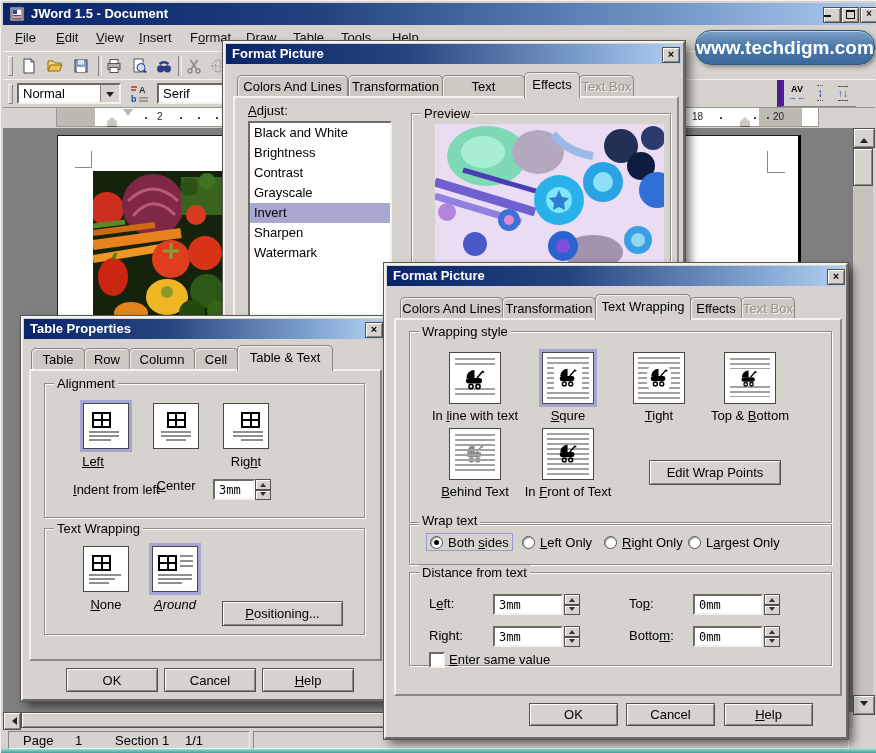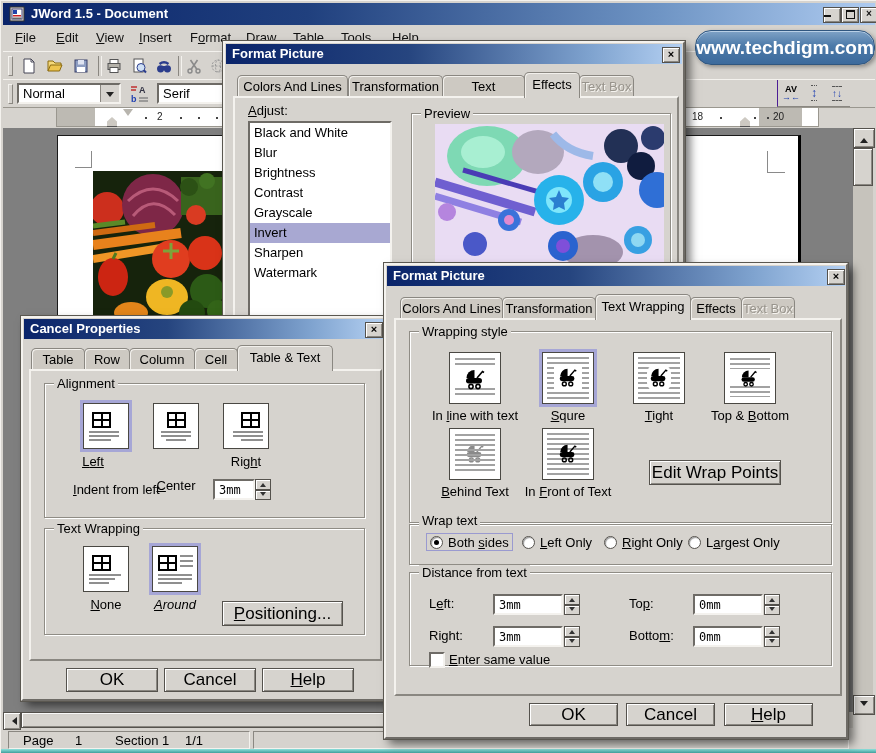--- a/index.html
+++ b/index.html
@@ -39,21 +39,21 @@
        border-radius:5px 5px 0 0;text-align:center;font-size:13px;line-height:21px;height:21px;
        box-shadow:inset 1px 1px 0 #f2f0ec;}
   .tab.active{background:#d6d3ce;height:25px;line-height:23px;z-index:3;}
   .tab.disabled{color:#98948c;text-shadow:1px 1px 0 #f6f4f0;}
   .panel3d{position:absolute;background:#d6d3ce;border:2px solid;
            border-color:#f4f2ee #8a8781 #8a8781 #f4f2ee;z-index:2;}
   .group{position:absolute;border:1px solid #8f8c85;box-shadow:inset 1px 1px 0 #fff,1px 1px 0 #fff;}
   .group-label{position:absolute;background:#d6d3ce;padding:0 3px;font-size:13px;z-index:4;}
   .btn{position:absolute;background:#d6d3ce;border:1px solid #55524d;
        box-shadow:inset 1px 1px 0 #fff,inset -1px -1px 0 #8a8781;
-       font-size:17px;text-align:center;display:flex;align-items:center;justify-content:center;}
+       font-size:13px;text-align:center;display:flex;align-items:center;justify-content:center;}
   .tfield{position:absolute;background:#fff;border:2px solid;border-color:#6e6b66 #f4f2ee #f4f2ee #6e6b66;
           font-family:"DejaVu Sans Mono",monospace;font-size:12px;padding:2px 0 0 4px;box-sizing:border-box;}
   .spin{position:absolute;width:16px;display:flex;flex-direction:column;}
   .spin div{flex:1;background:#d6d3ce;border:1px solid #55524d;
             box-shadow:inset 1px 1px 0 #fff;display:flex;align-items:center;justify-content:center;}
   .spin .t{width:0;height:0;border:3px solid transparent;}
   .spin .up .t{border-bottom:4px solid #333;margin-top:-2px;}
   .spin .dn .t{border-top:4px solid #333;margin-bottom:-2px;}
   .listbox{position:absolute;background:#fff;border:2px solid;border-color:#6e6b66 #f4f2ee #f4f2ee #6e6b66;overflow:hidden;}
   .li{height:20px;line-height:20px;padding-left:4px;font-size:13px;white-space:nowrap;}
@@ -211,21 +211,21 @@
         <path d="M2 3 h6 M2 6 h5" stroke="#c03030" stroke-width="1.6"></path>
         <text x="10" y="9" font-size="9" font-weight="bold" fill="#334" font-family="Liberation Sans">A</text>
         <text x="2" y="18" font-size="9" font-weight="bold" fill="#2040b0" font-family="Liberation Sans">b</text>
         <path d="M10 14 h9 M10 17 h9" stroke="#888" stroke-width="1.4"></path>
       </svg>
     </div>
     <div class="abs combo" style="left:154px;top:3px;width:330px;height:21px;">
       <span class="val">Serif</span>
     </div>
 
-    <div class="abs" style="left:774px;top:0;width:72px;height:26px;border-left:1px solid #4c1d95;border-bottom:1px solid #8a8781;">
+    <div class="abs" style="left:774px;top:0;width:72px;height:26px;border-left:7px solid #4c1d95;border-bottom:1px solid #8a8781;">
       <div class="abs tb-btn" style="left:2px;top:2px;">
         <span style="font-size:9px;font-weight:bold;line-height:8px;text-align:center;">AV<br><span style="color:#2040b0;">→←</span></span>
       </div>
       <div class="abs tb-btn" style="left:25px;top:2px;">
         <span style="font-size:12px;color:#2040b0;border-top:1px dotted #555;border-bottom:1px dotted #555;line-height:14px;">↕</span>
       </div>
       <div class="abs tb-btn" style="left:48px;top:2px;">
         <span style="font-size:10px;color:#2040b0;border-top:1px dashed #555;border-bottom:1px dashed #555;line-height:13px;">↑↓</span>
       </div>
     </div>
@@ -320,21 +320,20 @@
   <div class="abs dlg-close" style="left:661px;top:46px;z-index:12;">×</div>
   <div class="tab" style="left:236px;top:74px;width:109px;z-index:11;">Colors And Lines</div>
   <div class="tab" style="left:347px;top:74px;width:93px;z-index:11;">Transformation</div>
   <div class="tab" style="left:441px;top:74px;width:81px;z-index:11;">Text Wrapping</div>
   <div class="tab active" style="left:523px;top:71px;width:54px;z-index:13;">Effects</div>
   <div class="tab disabled" style="left:578px;top:74px;width:53px;z-index:11;">Text Box</div>
   <div class="panel3d" style="left:232px;top:95px;width:442px;height:230px;z-index:12;"></div>
   <span class="lbl" style="left:247px;top:102px;z-index:13;"><u>A</u>djust:</span>
   <div class="listbox" style="left:247px;top:120px;width:140px;height:200px;z-index:13;">
     <div class="li">Black and White</div>
-    <div class="li">Blur</div>
     <div class="li">Brightness</div>
     <div class="li">Contrast</div>
     <div class="li">Grayscale</div>
     <div class="li sel">Invert</div>
     <div class="li">Sharpen</div>
     <div class="li">Watermark</div>
   </div>
   <div class="group" style="left:410px;top:112px;width:258px;height:206px;z-index:12;"></div>
   <span class="group-label" style="left:420px;top:105px;z-index:13;">Preview</span>
   <svg class="abs" style="left:434px;top:123px;z-index:13;" width="229" height="150" viewBox="0 0 229 150">
@@ -360,21 +359,21 @@
     <ellipse cx="158" cy="128" rx="30" ry="17" fill="#a393ad"></ellipse>
     <circle cx="128" cy="122" r="15" fill="#2a63cf"></circle>
       <circle cx="128" cy="122" r="7" fill="#7f4fd9"></circle>
     <circle cx="203" cy="116" r="14" fill="#38a0e2"></circle>
       <circle cx="203" cy="116" r="7" fill="#8fd8f2"></circle>
     <circle cx="40" cy="120" r="12" fill="#4a58c8"></circle>
       <circle cx="12" cy="88" r="9" fill="#b585de"></circle>
   </svg>
 
   <div class="abs dialog" style="left:20px;top:315px;width:365px;height:385px;z-index:20;"></div>
-  <div class="abs dlg-title" style="left:23px;top:318px;width:359px;z-index:21;"><span>Cancel Properties</span></div>
+  <div class="abs dlg-title" style="left:23px;top:318px;width:359px;z-index:21;"><span>Table Properties</span></div>
   <div class="abs dlg-close" style="left:364px;top:321px;z-index:22;">×</div>
   <div class="tab" style="left:30px;top:347px;width:52px;z-index:21;">Table</div>
   <div class="tab" style="left:83px;top:347px;width:44px;z-index:21;">Row</div>
   <div class="tab" style="left:128px;top:347px;width:64px;z-index:21;">Column</div>
   <div class="tab" style="left:193px;top:347px;width:42px;z-index:21;">Cell</div>
   <div class="tab active" style="left:236px;top:344px;width:94px;z-index:23;">Table &amp; Text</div>
   <div class="panel3d" style="left:28px;top:368px;width:349px;height:288px;z-index:22;"></div>
 
   <div class="group" style="left:43px;top:382px;width:319px;height:133px;z-index:22;"></div>
   <span class="group-label" style="left:53px;top:375px;z-index:23;">Alignment</span>

